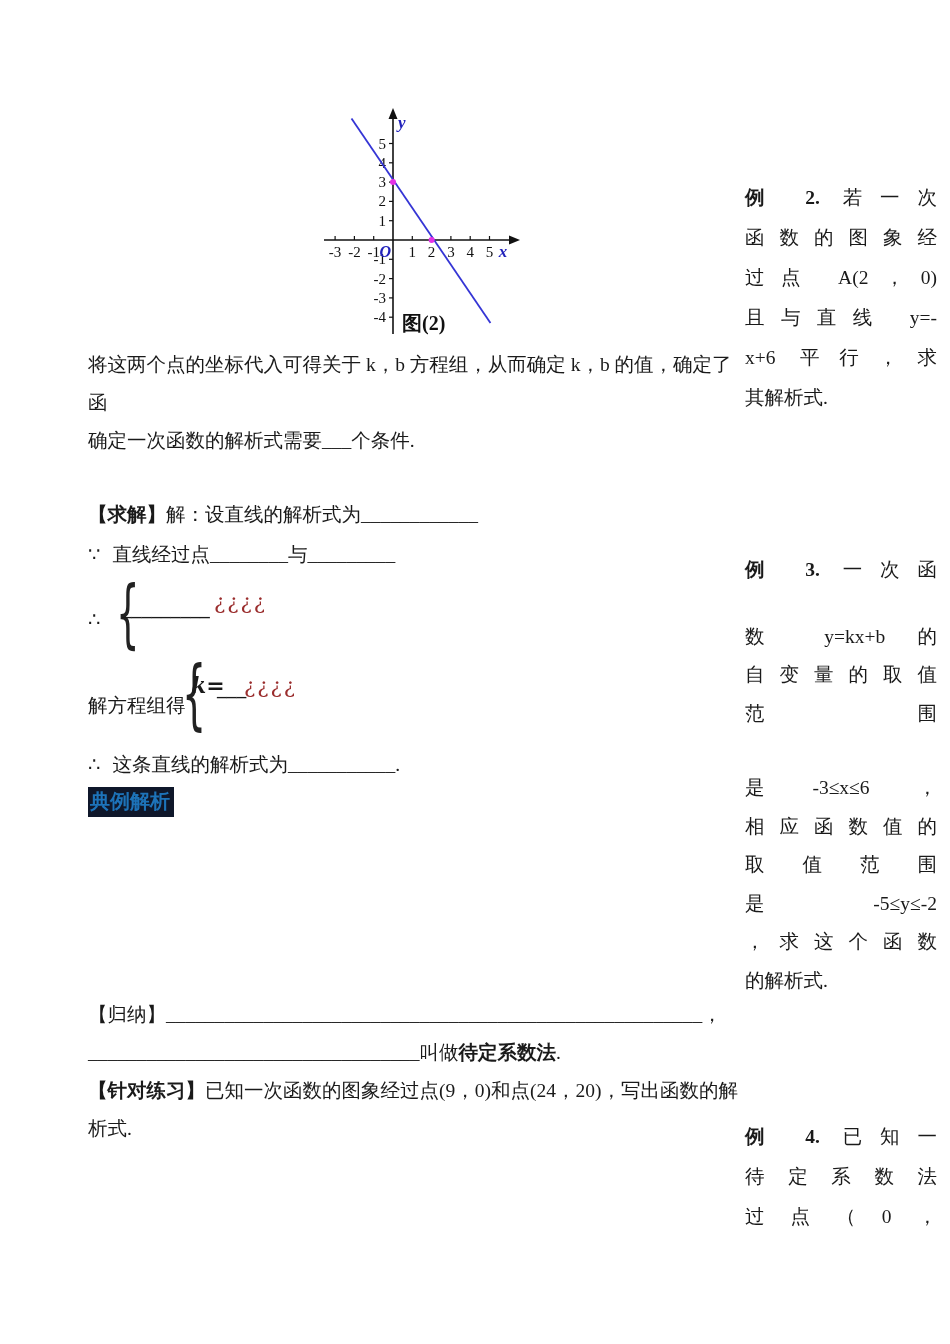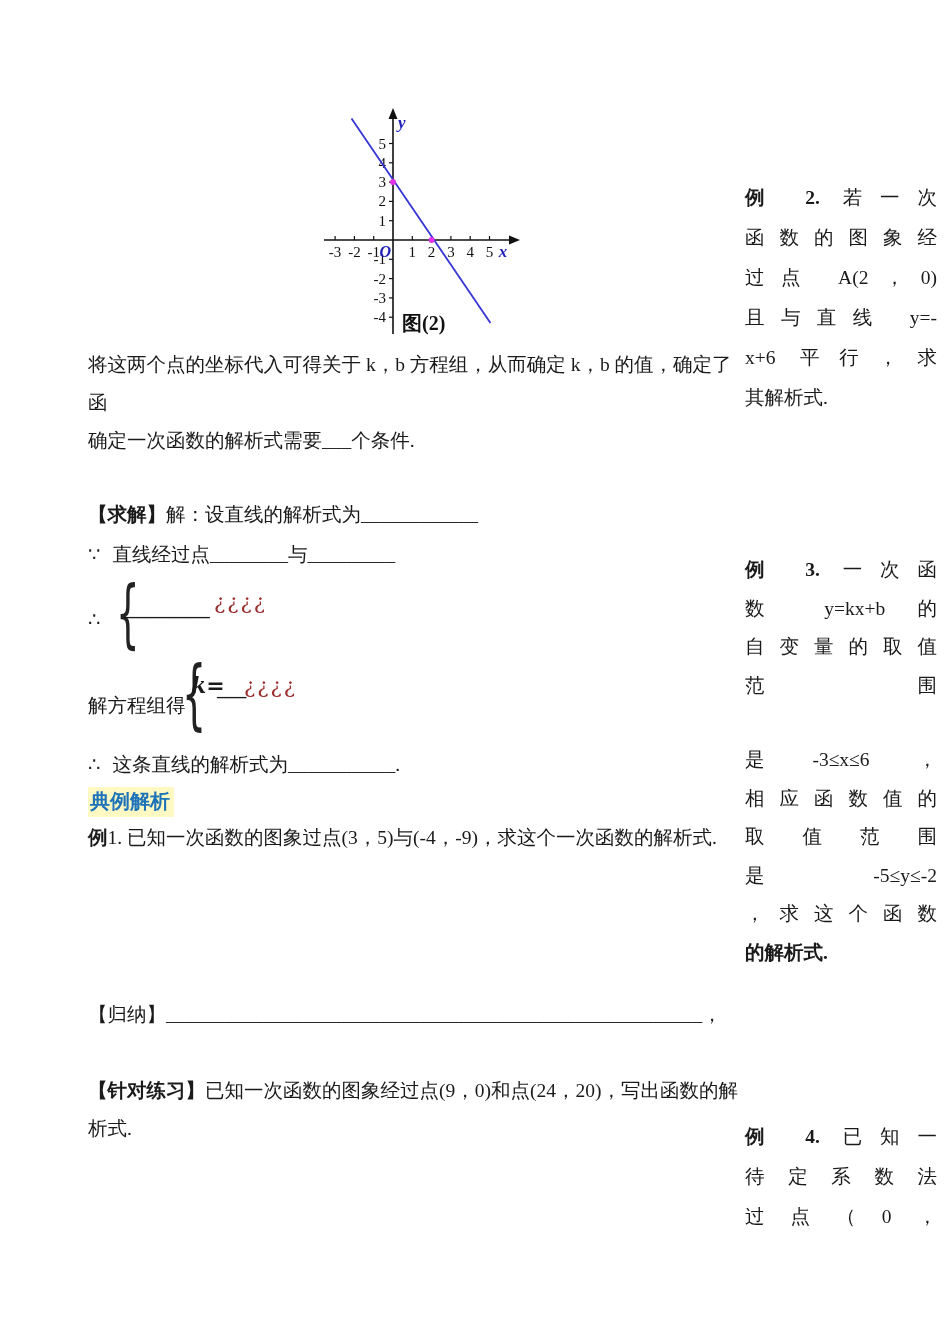--- a/index.html
+++ b/index.html
@@ -14,21 +14,21 @@
   .sym{margin-right:12px;}
   .row{position:absolute;}
   .brace{position:absolute;font-family:"DejaVu Sans",sans-serif;color:#222;
          transform:scaleX(.5);transform-origin:0 50%;font-weight:normal;}
   .redq{position:absolute;color:#9a2d2d;font-size:21px;letter-spacing:2px;
         font-family:"DejaVu Serif",serif;}
   .blankb{position:absolute;font-weight:bold;line-height:24px;}
   .mathk{position:absolute;font-family:"DejaVu Serif",serif;font-style:italic;
          font-weight:bold;font-size:22px;}
   .heading{display:inline-block;font-family:"Liberation Sans","DejaVu Sans",sans-serif;
-           font-weight:bold;font-size:20px;color:#1d73b9;background:#fef9c3;padding:1px 4px 2px 2px;}
+           font-weight:bold;font-size:20px;color:#1d73b9;background:#0f172a;padding:1px 4px 2px 2px;}
   .oneline{line-height:38px;white-space:nowrap;}
   svg{display:block;}
 </style>
 </head>
 <body>
 
 <div class="page">
 
   <div id="graph" class="abs" style="left:316px;top:106px;width:208px;height:238px">
       <svg width="208" height="238" style="font-family: &quot;Liberation Serif&quot;, &quot;DejaVu Serif&quot;, serif;">
@@ -109,53 +109,51 @@
   </div>
 
   <div class="abs oneline" style="left:88px;top:746px">
     <span class="sym">∴</span><span>这条直线的解析式为___________.</span>
   </div>
 
   <div class="abs" style="left:88px;top:787px">
     <span class="heading">典例解析</span>
   </div>
 
-  <div class="abs oneline" style="left:88px;top:819px">
-    <b>例</b><span>1. 已知一次函数的图象过点(3，5)与(-4，-9)，求这个一次函数的解析式.</span>
-  </div>
 
   <div class="abs lines" style="left:88px;top:996px;width:660px">
     <div class="jline"><span>【归纳】</span><span>_______________________________________________________</span><span>，</span></div>
+    <div class="jline"><span>__________________________________</span><span>叫做</span><b>待定系数法</b><span>.</span></div>
   </div>
 
   <div class="abs lines" style="left:88px;top:1072px;width:660px">
     <div class="jline"><b>【针对练习】</b><span>已知一次函数的图象经过点(9，0)和点(24，20)，写出函数的解</span></div>
     <div class="jline"><span>析式.</span></div>
   </div>
 
   <div class="abs excol lines" style="left:745px;top:178px;width:192px">
       <div class="jline" style="line-height: 40px;"><b>例 2.</b> 若一次</div>
       <div class="jline" style="line-height: 40px;">函数的图象经</div>
       <div class="jline" style="line-height: 40px;">过点 A(2，0)</div>
       <div class="jline" style="line-height: 40px;">且与直线 y=-</div>
       <div class="jline" style="line-height: 40px;">x+6 平行，求</div>
       <div class="jline last" style="line-height: 40px;">其解析式.</div>
     </div>
 
   <div class="abs excol lines" style="left:745px;top:551px;width:192px">
       <div class="jline" style="line-height: 38.5px;"><b>例 3.</b> 一次函</div>
-      <div class="jline" style="line-height: 38.5px;">数 y=kx+b 的</div>
+      <div class="jline" style="line-height: 38.5px; margin-top: 28px;">数 y=kx+b 的</div>
       <div class="jline" style="line-height: 38.5px;">自变量的取值</div>
       <div class="jline" style="line-height: 38.5px;">范围</div>
       <div class="jline" style="line-height: 38.5px; margin-top: 36px;">是-3≤x≤6，</div>
       <div class="jline" style="line-height: 38.5px;">相应函数值的</div>
       <div class="jline" style="line-height: 38.5px;">取值范围</div>
       <div class="jline" style="line-height: 38.5px;">是-5≤y≤-2</div>
       <div class="jline" style="line-height: 38.5px;">，求这个函数</div>
-      <div class="jline last" style="line-height: 38.5px; font-weight: bold;">的解析式.</div>
+      <div class="jline last" style="line-height: 38.5px;">的解析式.</div>
     </div>
 
   <div class="abs excol lines" style="left:745px;top:1117px;width:192px">
       <div class="jline" style="line-height: 40px;"><b>例 4.</b> 已知一</div>
       <div class="jline" style="line-height: 40px;">待定系数法</div>
       <div class="jline" style="line-height: 40px;">过点（0，</div>
     </div>
 </div>
 
 </body></html>

